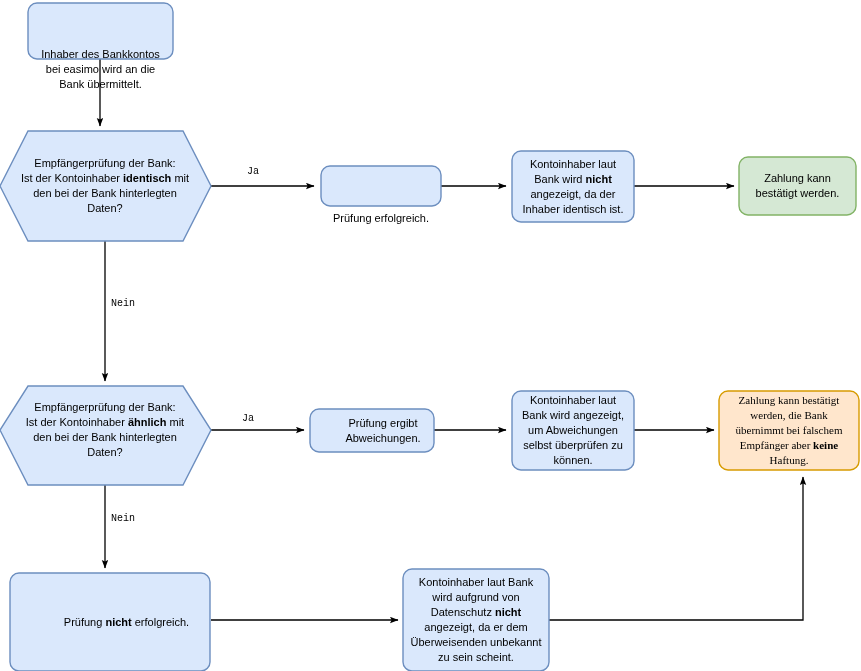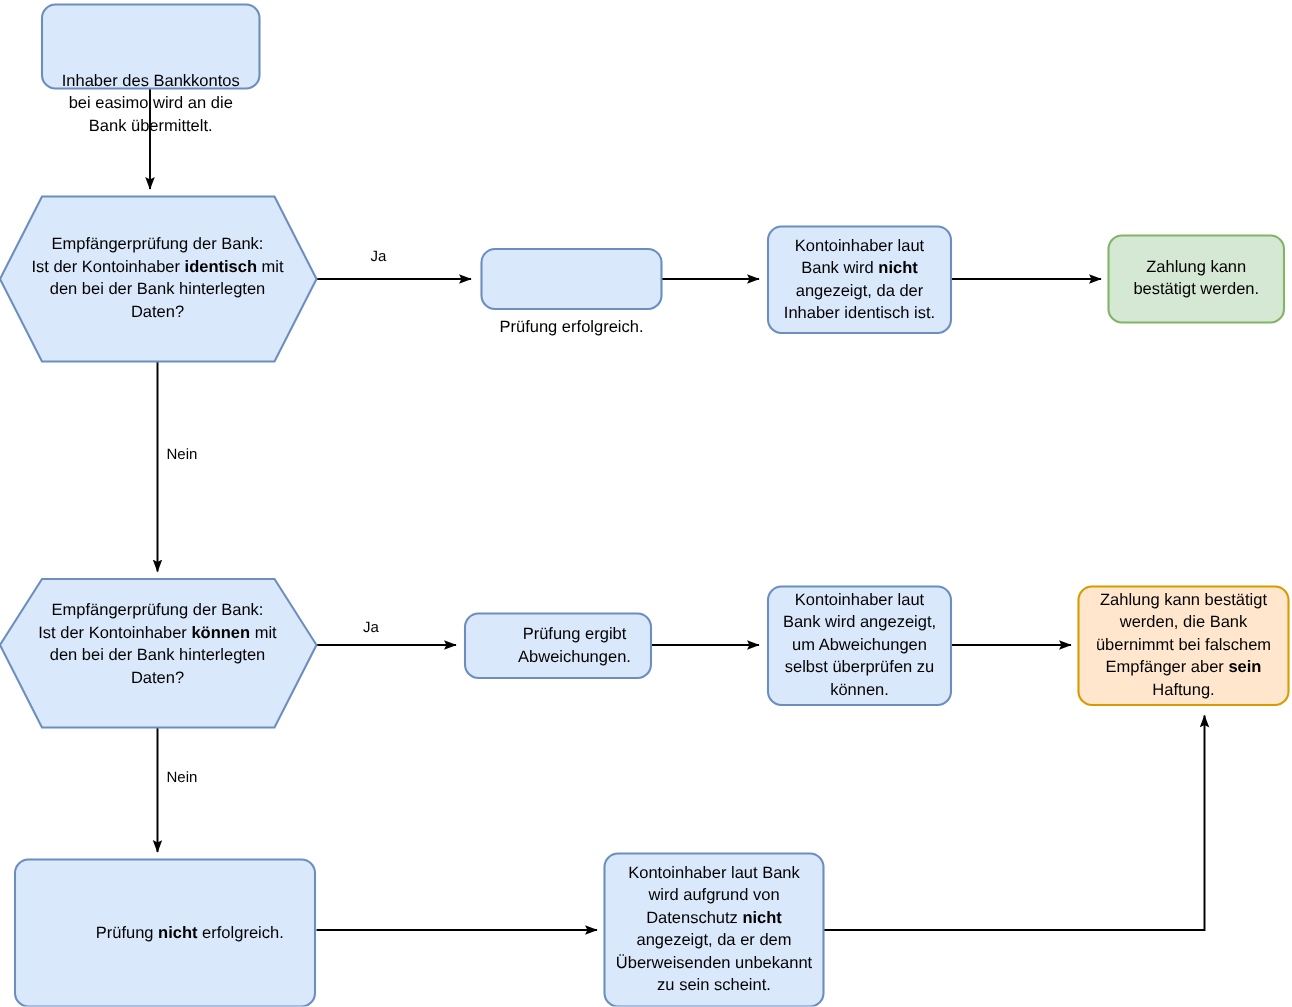--- a/index.html
+++ b/index.html
@@ -45,21 +45,21 @@
     padding: 0 6px;
   }
   .node-text span { display: block; width: 100%; }
   .edge-line {
     stroke: #000000;
     stroke-width: 1.3;
     fill: none;
   }
   .edge-label {
     position: absolute;
-    font-family: Liberation Sans, sans-serif;
+    font-family: Liberation Mono, monospace;
     font-size: 10px;
     color: #000000;
     white-space: nowrap;
   }
   b { font-weight: bold; }
 </style>
 </head>
 <body>
 
 <div id="canvas">
@@ -134,33 +134,33 @@
 
   <div class="node-text" style="left:512px; top:151px; width:122px; height:71px;">
     <span>Kontoinhaber laut<br>Bank wird <b>nicht</b><br>angezeigt, da der<br>Inhaber identisch ist.</span>
   </div>
 
   <div class="node-text" style="left:739px; top:157px; width:117px; height:58px;">
     <span>Zahlung kann<br>bestätigt werden.</span>
   </div>
 
   <div class="node-text" style="left:5px; top:385px; width:200px; height:90px;">
-    <span>Empfängerprüfung der Bank:<br>Ist der Kontoinhaber <b>können</b> mit<br>den bei der Bank hinterlegten<br>Daten?</span>
+    <span>Empfängerprüfung der Bank:<br>Ist der Kontoinhaber <b>ähnlich</b> mit<br>den bei der Bank hinterlegten<br>Daten?</span>
   </div>
 
   <div class="node-text" style="left:310px; top:409px; width:124px; height:43px;margin-left:11px;">
     <span>Prüfung ergibt<br>Abweichungen.</span>
   </div>
 
   <div class="node-text" style="left:512px; top:391px; width:122px; height:79px;">
     <span>Kontoinhaber laut<br>Bank wird angezeigt,<br>um Abweichungen<br>selbst überprüfen zu<br>können.</span>
   </div>
 
-  <div class="node-text" style="left:719px; top:391px; width:140px; height:79px;">
-    <span>Zahlung kann bestätigt<br>werden, die Bank<br>übernimmt bei falschem<br>Empfänger aber <b>sein</b><br>Haftung.</span>
+  <div class="node-text" style="left:719px; top:391px; width:140px; height:79px;font-family:Liberation Serif, serif;">
+    <span>Zahlung kann bestätigt<br>werden, die Bank<br>übernimmt bei falschem<br>Empfänger aber <b>keine</b><br>Haftung.</span>
   </div>
 
   <div class="node-text" style="left:10px; top:573px; width:233px; height:98px;">
     <span>Prüfung <b>nicht</b> erfolgreich.</span>
   </div>
 
   <div class="node-text" style="left:403px; top:569px; width:146px; height:102px;">
     <span>Kontoinhaber laut Bank<br>wird aufgrund von<br>Datenschutz <b>nicht</b><br>angezeigt, da er dem<br>Überweisenden unbekannt<br>zu sein scheint.</span>
   </div>
 

